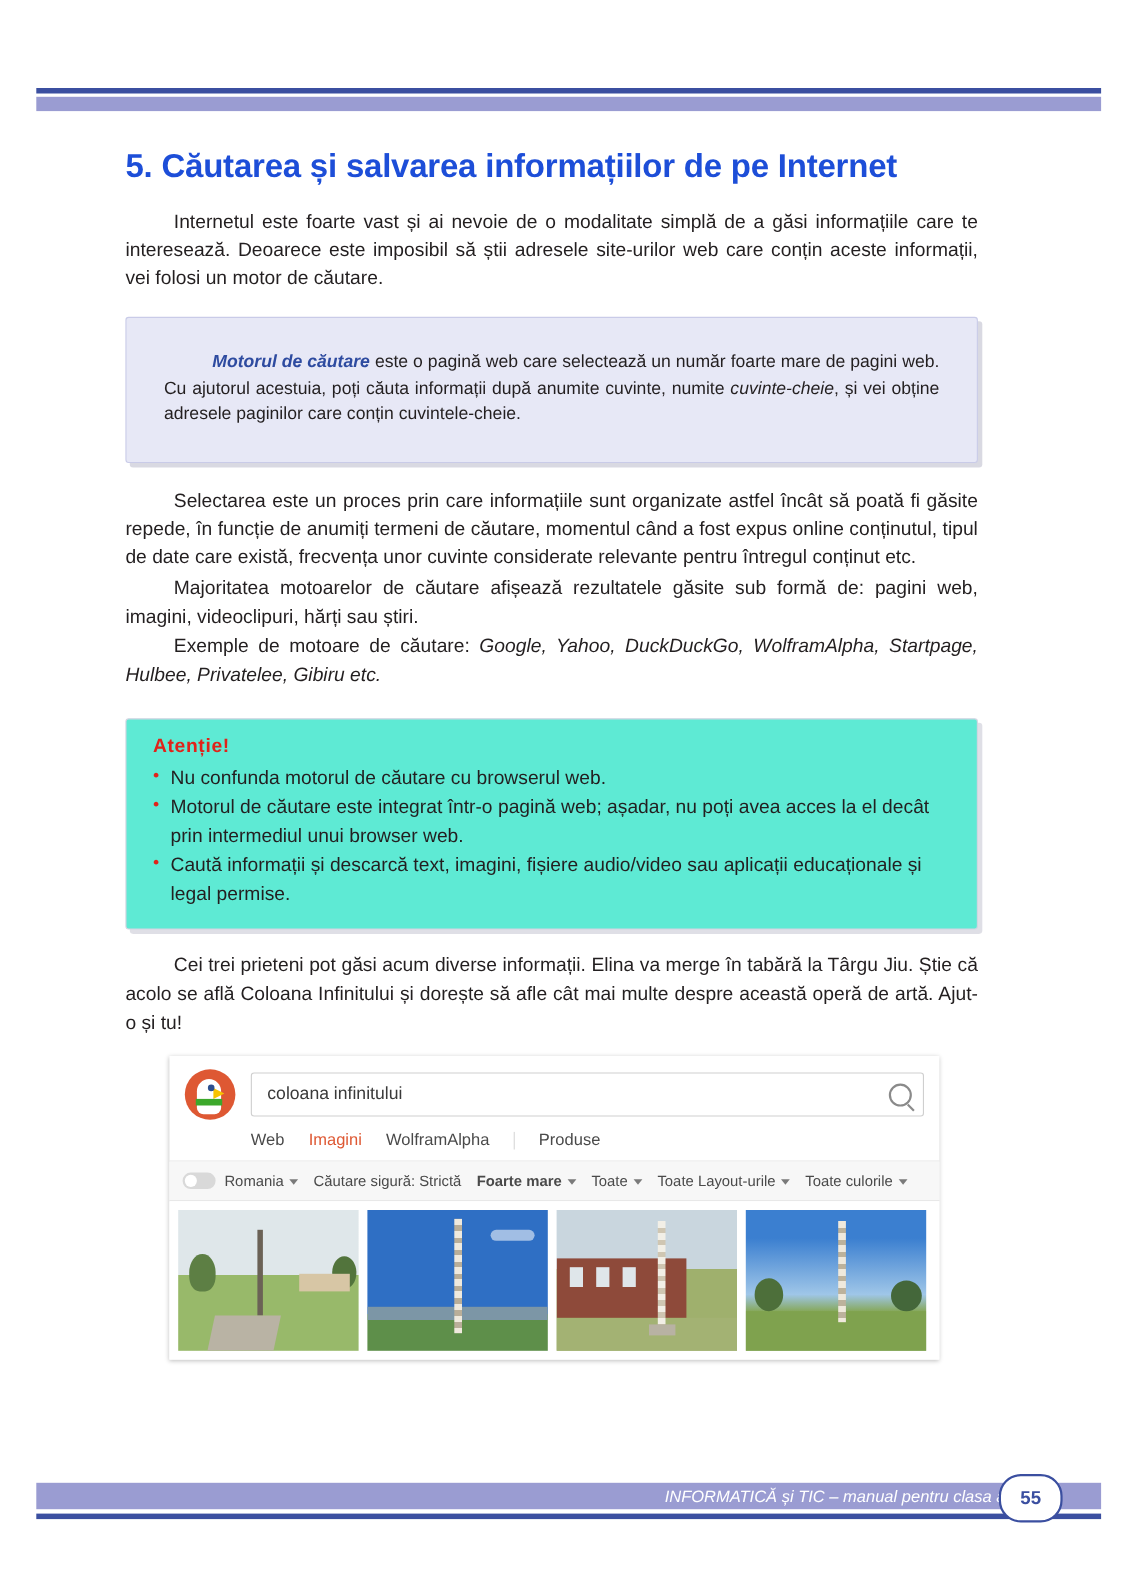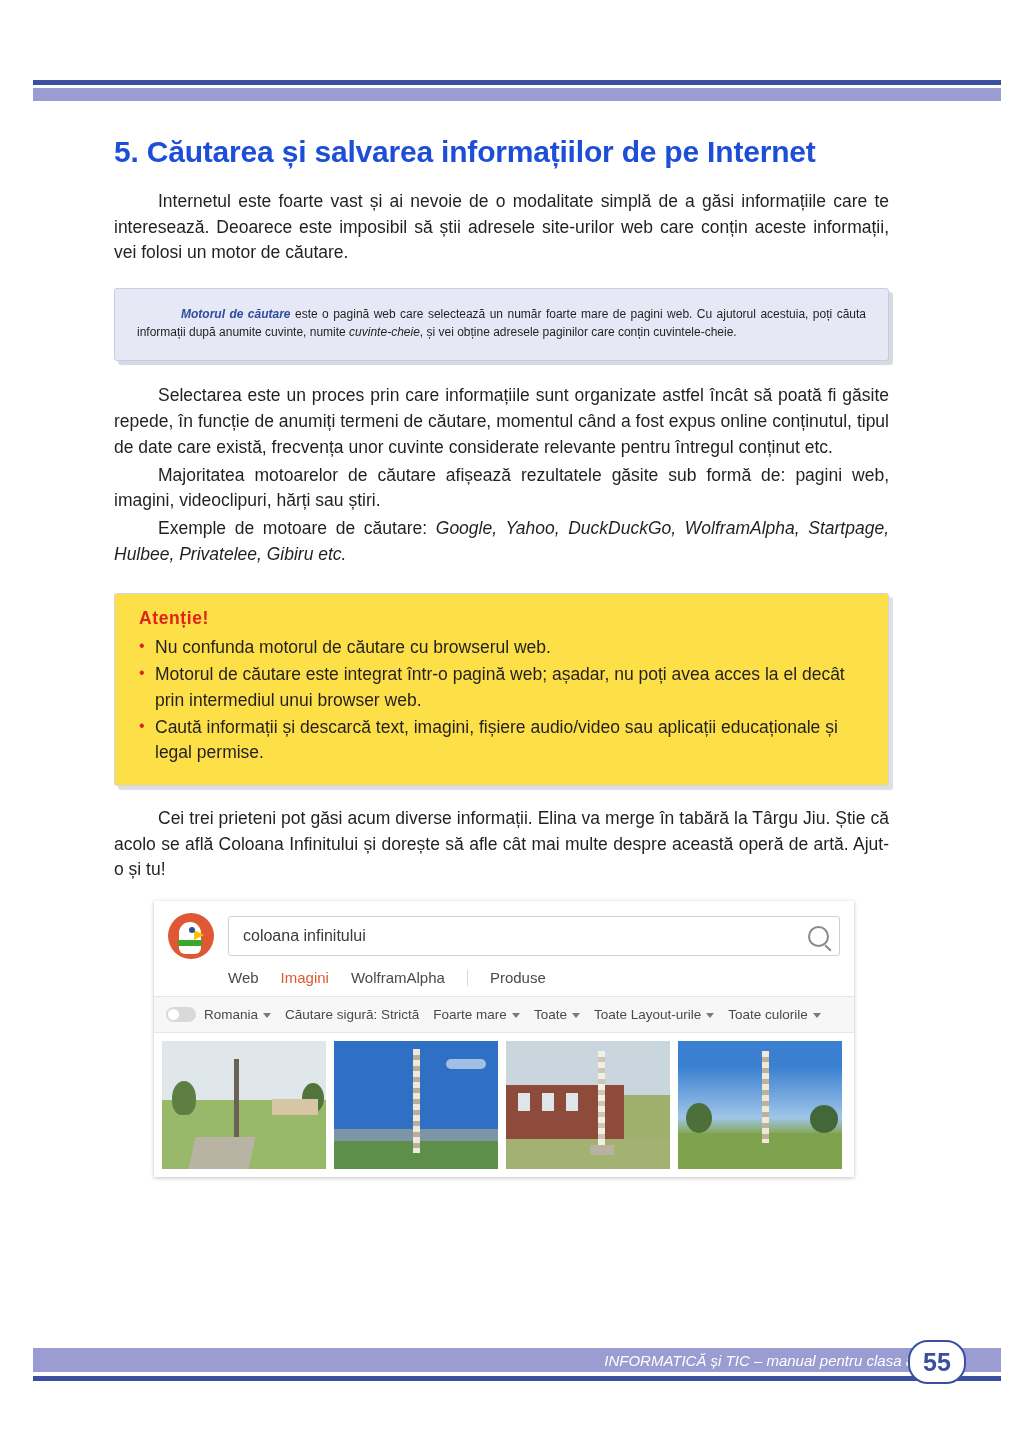--- a/index.html
+++ b/index.html
@@ -63,38 +63,38 @@
   .defbox {
     position: relative;
     margin: 22px 0 22px 0;
     background: #e7e8f6;
     border: 1px solid #c9cbe8;
     border-radius: 3px;
     box-shadow: 4px 4px 0 rgba(170,170,190,0.45);
     padding: 17px 22px 19px 22px;
   }
   .defbox p {
-    margin: 0;
-    font-size: 12px;
+    margin: 12px;
+    font-size: 16px;
     line-height: 1.47;
     text-align: justify;
     text-indent: 44px;
   }
   .defbox .term {
     color: #2e4ba0;
     font-weight: bold;
     font-style: italic;
   }
   .it { font-style: italic; }
 
   
   .attbox {
     position: relative;
     margin: 26px 0 20px 0;
-    background: #fde047;
+    background: #5eead4;
     border: 1px solid #d3d4e2;
     border-radius: 3px;
     box-shadow: 4px 4px 0 rgba(185,185,200,0.45);
     padding: 14px 22px 18px 22px;
   }
   .attbox .att-title {
     color: #e0231a;
     font-weight: bold;
     font-size: 17.5px;
     letter-spacing: 0.6px;
@@ -256,21 +256,21 @@
   }
   .toggle::after {
     content: "";
     position: absolute;
     left: 2px; top: 2px;
     width: 11px; height: 11px;
     border-radius: 50%;
     background: #ffffff;
   }
   .filters .f { margin-right: 14px; text-align: center; }
-  .filters .f.strong { font-weight: normal; }
+  .filters .f.strong { font-weight: bold; }
   .caret {
     display: inline-block;
     margin-left: 5px;
     border-left: 4px solid transparent;
     border-right: 4px solid transparent;
     border-top: 5px solid #7a7a7a;
     vertical-align: middle;
   }
 
   .thumbs {
@@ -346,21 +346,21 @@
     position: absolute;
     left: 908px;
     top: 1340px;
     width: 54px;
     height: 40px;
     border: 2px solid #3b4fa0;
     border-radius: 20px;
     background: #ffffff;
     color: #3b4fa0;
     font-weight: bold;
-    font-size: 25px;
+    font-size: 17px;
     display: flex;
     align-items: center;
     justify-content: center;
   }
 </style>
 </head>
 <body>
 
 <div class="top-rule-dark"></div>
 <div class="top-rule-light"></div>

